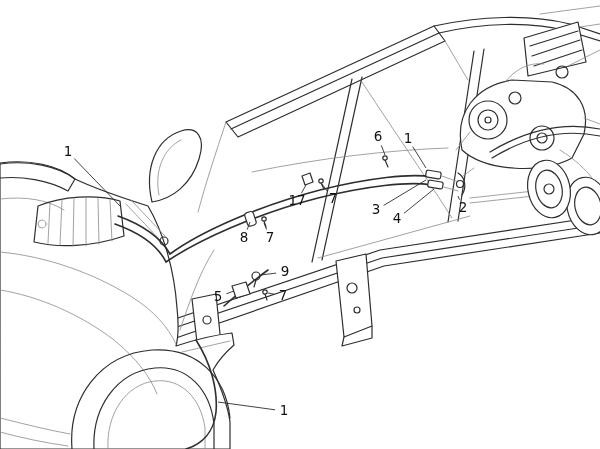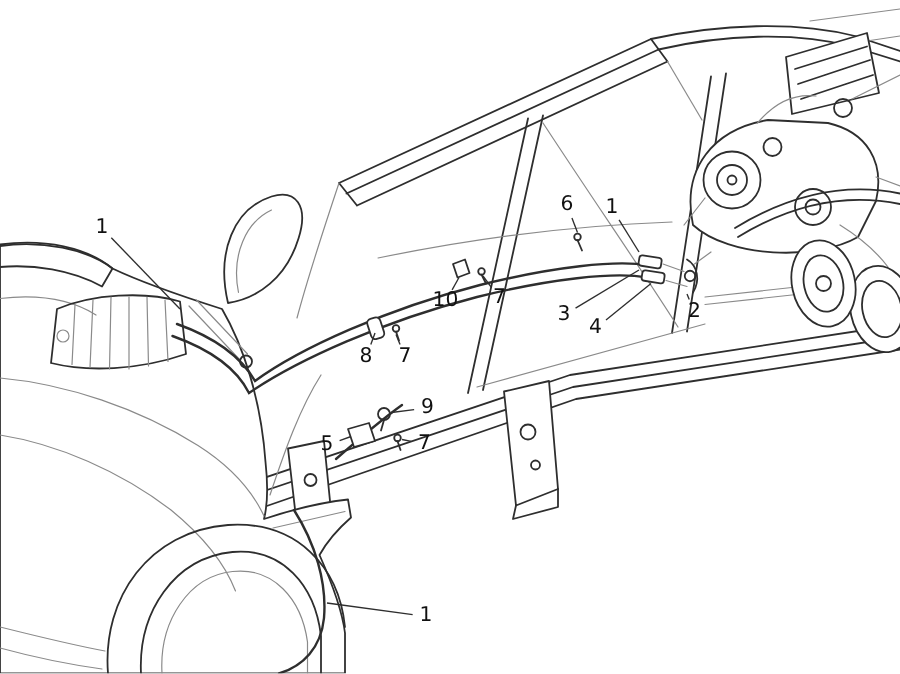--- a/index.html
+++ b/index.html
@@ -166,21 +166,21 @@
         <line x1="276.1" y1="273.1" x2="261" y2="275"></line>
         <line x1="226.4" y1="293.8" x2="234" y2="291"></line>
         <line x1="274.2" y1="294.2" x2="268" y2="293"></line>
         <line x1="275.1" y1="409.8" x2="218" y2="402"></line>
       </g>
   </svg>
 
 <div class="callout" style="left: 68px; top: 152px;">1</div>
     <div class="callout" style="left: 378px; top: 137px;">6</div>
     <div class="callout" style="left: 408px; top: 139px;">1</div>
-    <div class="callout" style="left: 297px; top: 201px;">10</div>
+    <div class="callout" style="left: 297px; top: 201px;">17</div>
     <div class="callout" style="left: 333px; top: 199px;">7</div>
     <div class="callout" style="left: 376px; top: 210px;">3</div>
     <div class="callout" style="left: 397px; top: 219px;">4</div>
     <div class="callout" style="left: 463px; top: 208px;">2</div>
     <div class="callout" style="left: 244px; top: 238px;">8</div>
     <div class="callout" style="left: 270px; top: 238px;">7</div>
     <div class="callout" style="left: 285px; top: 272px;">9</div>
     <div class="callout" style="left: 218px; top: 297px;">5</div>
     <div class="callout" style="left: 283px; top: 296px;">7</div>
     <div class="callout" style="left: 284px; top: 411px;">1</div>

